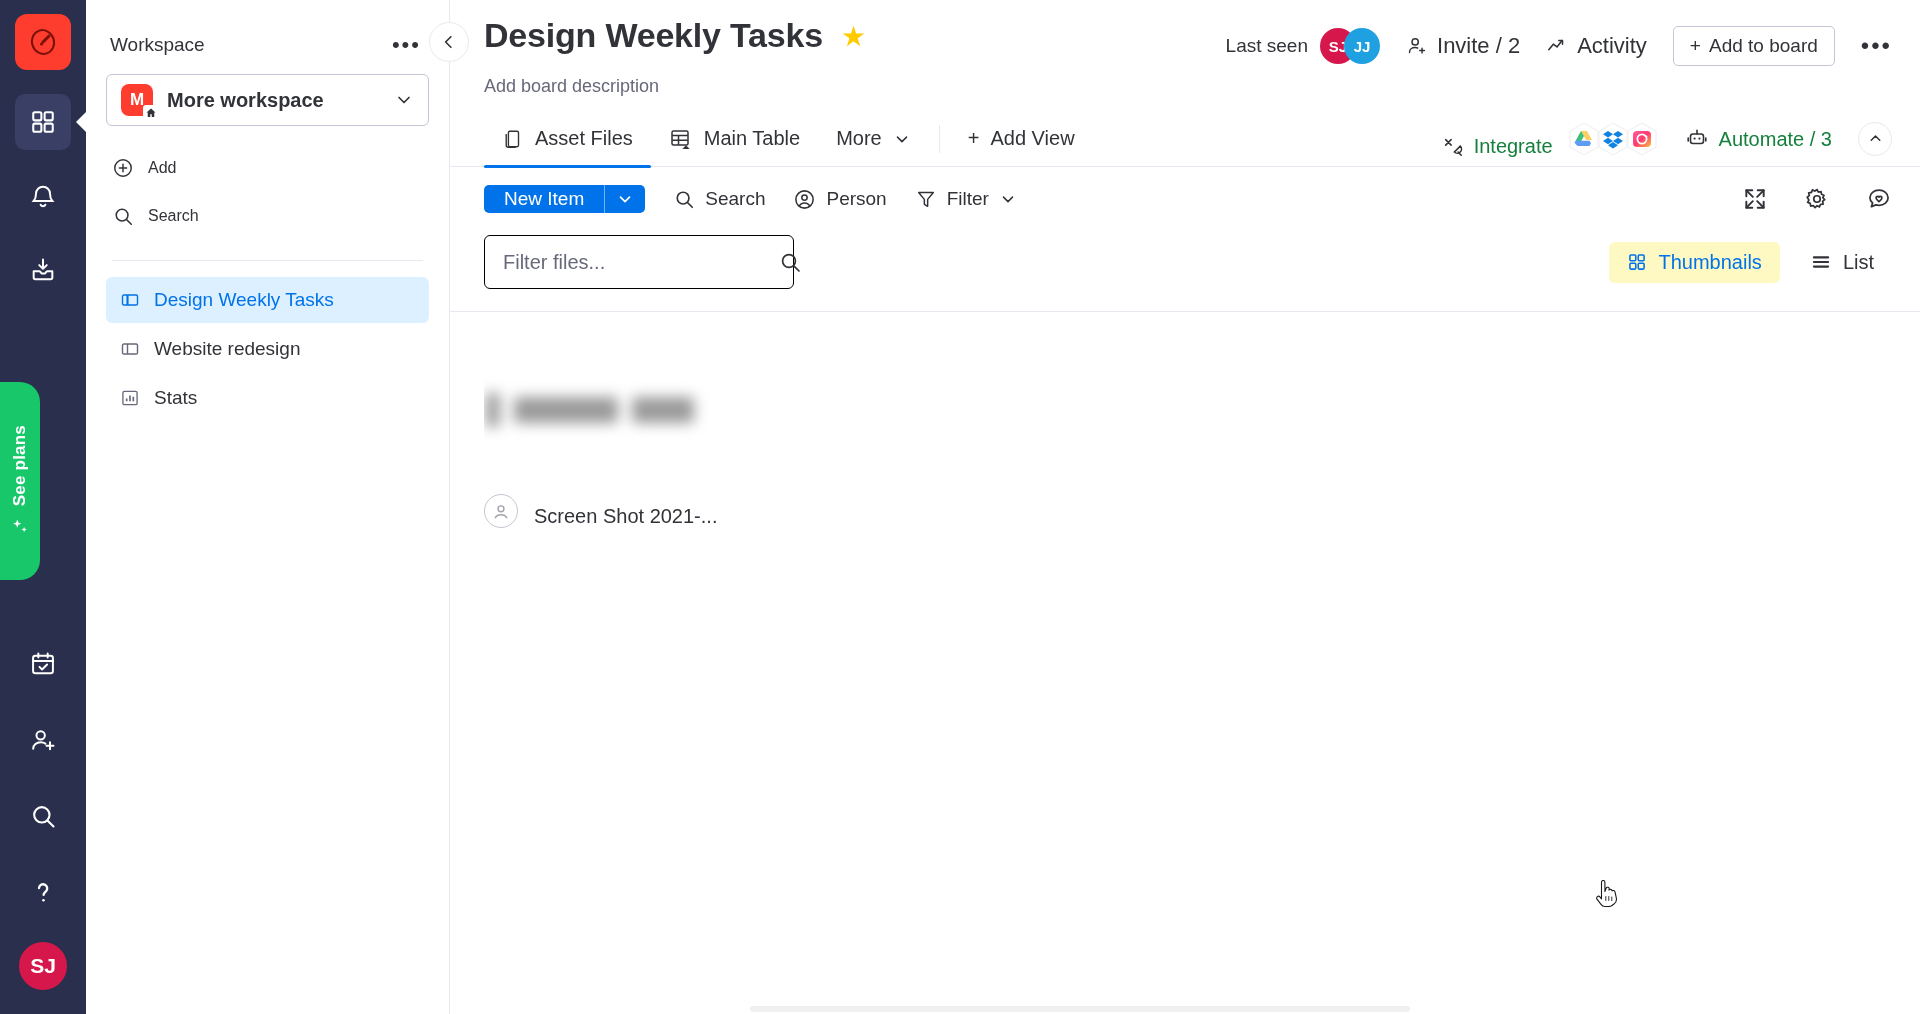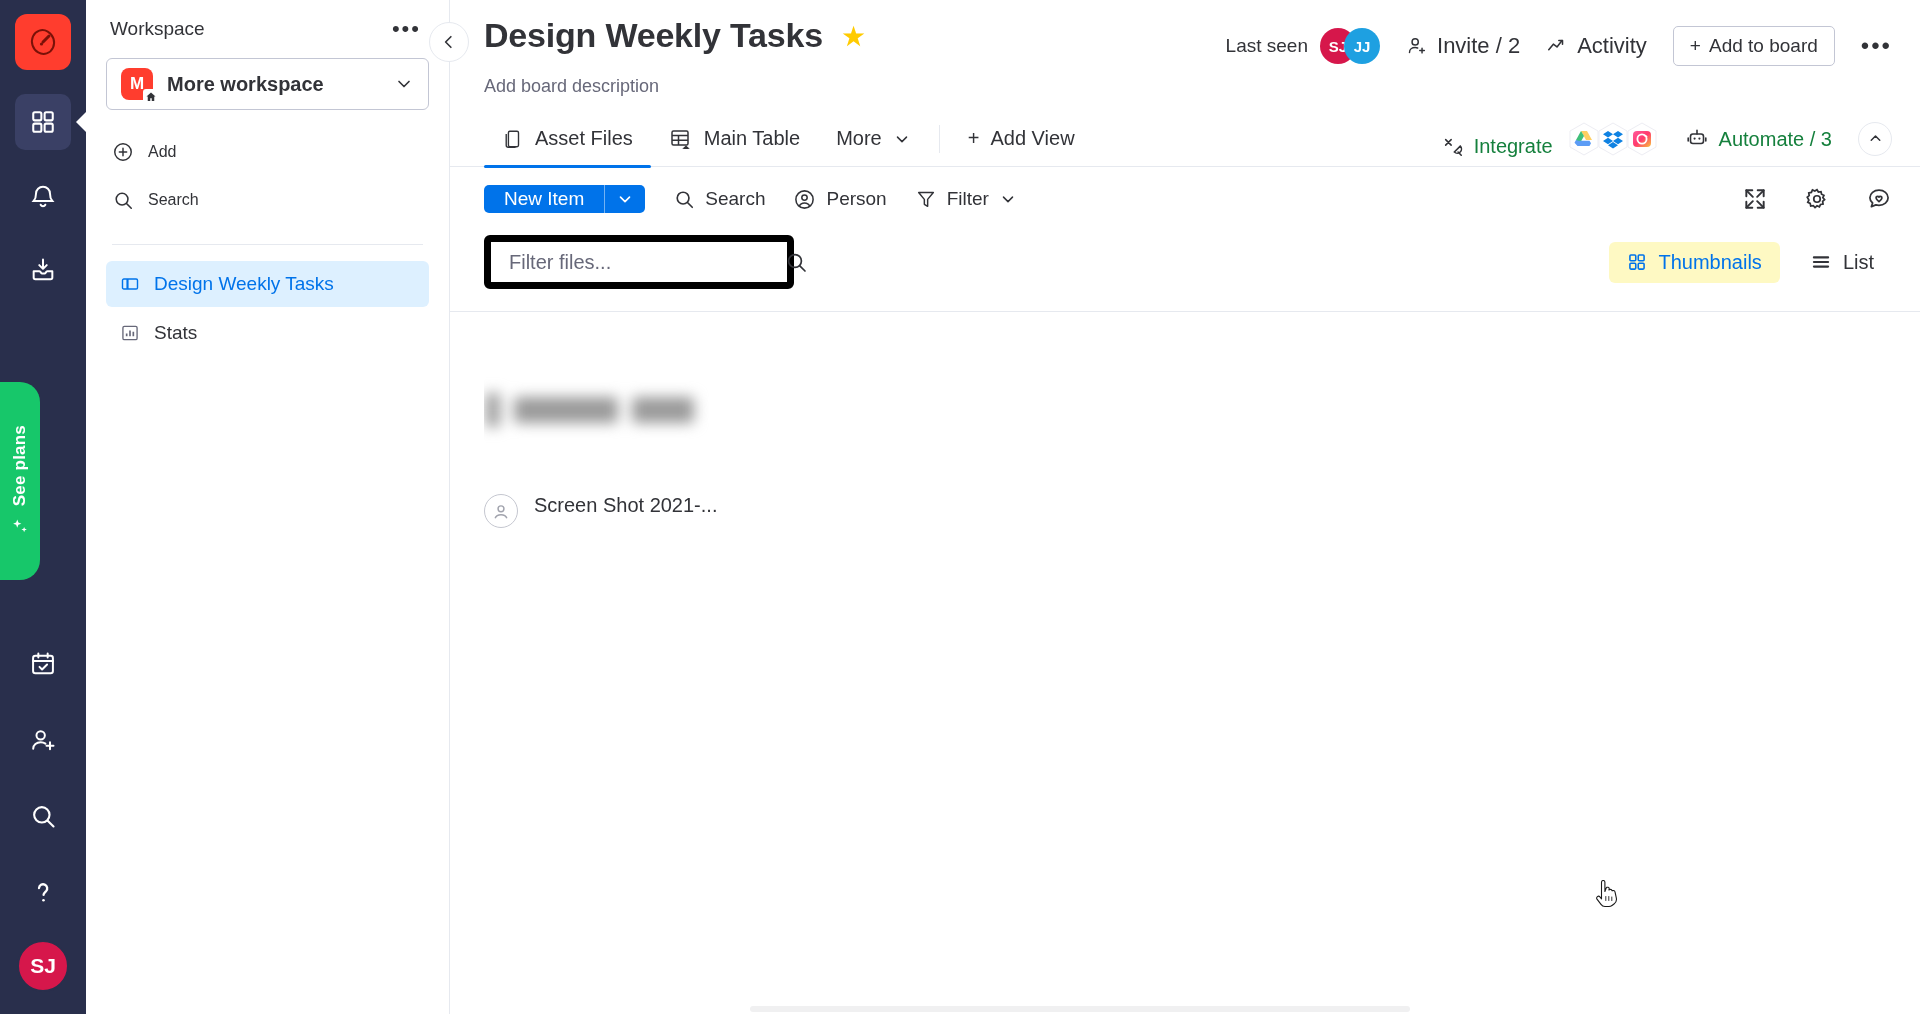--- a/index.html
+++ b/index.html
@@ -48,21 +48,21 @@
     align-items: center; justify-content: center; gap: 8px;
   }
   .see-plans-text {
     writing-mode: vertical-rl; transform: rotate(180deg);
     font-size: 17px; font-weight: 600; letter-spacing: .2px;
   }
 
   
   .sidebar {
     width: 364px; flex: 0 0 364px; height: 1014px; background: #ffffff;
-    border-right: 1px solid #E6E9EF; position: relative; padding: 0 20px;
+    border-right: 1px solid #E6E9EF; position: relative; padding: 16px 20px;
   }
   .ws-head {
     display: flex; align-items: center; justify-content: space-between;
     padding: 18px 4px 4px 4px;
   }
   .ws-head-title { font-size: 19px; color: #323338; }
   .ws-dots { font-size: 22px; color: #323338; letter-spacing: 2px; line-height: 10px; padding: 6px 4px; }
   .ws-select {
     margin: 14px 0 0 0; height: 52px; border: 1px solid #C3C6D4; border-radius: 6px;
     display: flex; align-items: center; gap: 14px; padding: 0 14px;
@@ -153,21 +153,21 @@
   }
   .new-item-label { padding: 0 20px; display: flex; align-items: center; font-size: 19px; }
   .new-item-split { width: 1px; background: rgba(255,255,255,.45); }
   .new-item-arrow { width: 40px; display: flex; align-items: center; justify-content: center; }
   .tb-btn { display: flex; align-items: center; gap: 10px; font-size: 19px; color: #323338; }
   .toolbar-right { margin-left: auto; display: flex; align-items: center; gap: 36px; }
 
   
   .filterrow { display: flex; align-items: center; padding: 22px 28px 0 34px; }
   .filter-input {
-    width: 310px; height: 54px; border: 7px solid #000000; border-radius: 6px;
+    width: 310px; height: 54px; border: 1px solid #000000; border-radius: 6px;
     display: flex; align-items: center; padding: 0 18px; gap: 10px;
   }
   .filter-input input {
     border: 0; outline: 0; flex: 1; font-size: 20px; color: #323338;
     font-family: "Liberation Sans", sans-serif; background: transparent;
   }
   .filter-input input::placeholder { color: #676879; }
   .viewtoggle { margin-left: auto; display: flex; align-items: center; gap: 12px; }
   .vt {
     display: flex; align-items: center; gap: 11px; font-size: 20px;
@@ -178,21 +178,21 @@
 
   
   .files { padding: 62px 34px 0 34px; flex: 1; position: relative; }
   .file-card { width: 250px; }
   .thumb {
     width: 240px; height: 72px; background: #ffffff;
     display: flex; align-items: center; overflow: hidden;
   }
   .thumb-blur { filter: blur(7px); display: flex; align-items: center; gap: 14px; padding-left: 2px; }
   .blur-bar { background: #9a9a9a; border-radius: 3px; }
-  .file-meta { display: flex; align-items: flex-start; gap: 16px; margin-top: 48px; }
+  .file-meta { display: flex; align-items: flex-end; gap: 16px; margin-top: 48px; }
   .file-avatar {
     width: 34px; height: 34px; border-radius: 50%; border: 1px solid #C5C7D0;
     display: flex; align-items: center; justify-content: center; color: #A1A3AD;
   }
   .file-name { font-size: 20px; color: #323338; }
 
   
   .cursor { position: absolute; left: 1145px; top: 568px; width: 26px; height: 30px; pointer-events: none; }
 
   
@@ -329,20 +329,29 @@
 
   <div class="board-list">
     <div class="board-item selected">
       <span>
         <svg width="20" height="20" viewBox="0 0 24 24" fill="none" stroke="currentColor" stroke-width="1.7">
             <rect x="3" y="6" width="18" height="12" rx="1.6"></rect>
             <path d="M9 6v12" stroke-width="2.6"></path>
           </svg>
       </span>
       <span>Design Weekly Tasks</span>
+    </div>
+    <div class="board-item">
+      <span>
+        <svg width="20" height="20" viewBox="0 0 24 24" fill="none" stroke="#676879" stroke-width="1.7">
+            <rect x="3" y="6" width="18" height="12" rx="1.6"></rect>
+            <path d="M9 6v12"></path>
+          </svg>
+      </span>
+      <span>Website redesign</span>
     </div>
     <div class="board-item">
       <span>
         <svg width="20" height="20" viewBox="0 0 24 24" fill="none" stroke="#676879" stroke-width="1.6">
             <rect x="3.5" y="4" width="17" height="16" rx="1.8"></rect>
             <path d="M8 16v-3.5M12 16V9M16 16v-5.5" stroke-width="2"></path>
           </svg>
       </span>
       <span>Stats</span>
     </div>

